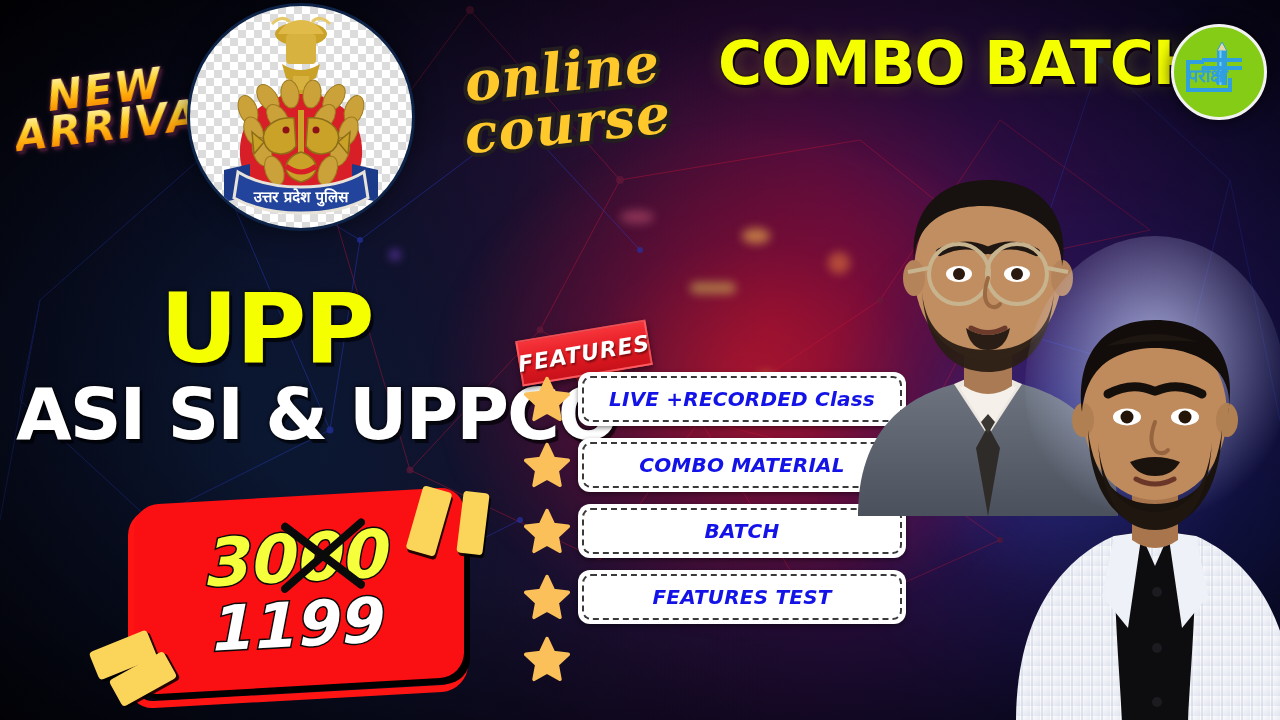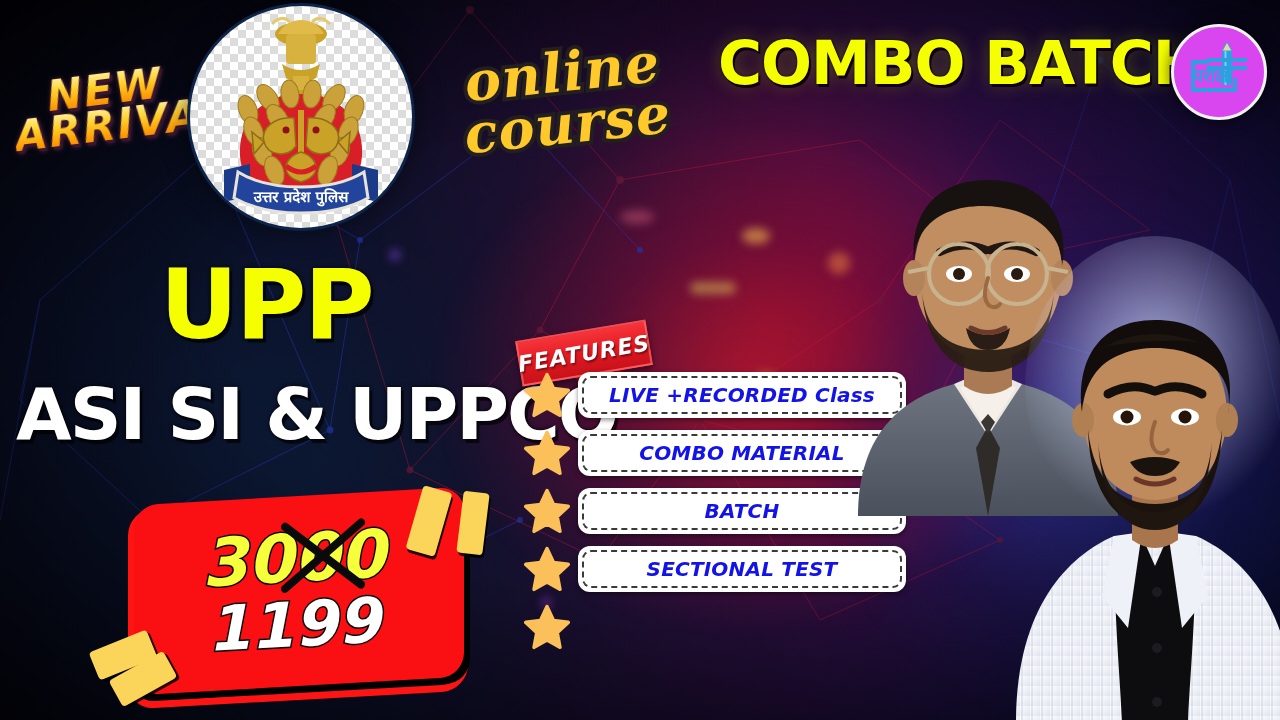--- a/index.html
+++ b/index.html
@@ -98,29 +98,29 @@
     font-family:"DejaVu Sans", sans-serif;
     font-weight:700; font-size:60px; letter-spacing:-1px;
     color:#F5FF00;
     text-shadow:0 0 3px #000, 2px 3px 0 #120016, 0 0 18px rgba(245,255,0,.25);
     white-space:nowrap;
   }
 
   
   .pariksha{
     position:absolute; right:13px; top:24px; width:96px; height:96px;
-    border-radius:50%; background:#d946ef;
+    border-radius:50%; background:#84cc16;
     border:3px solid #f2f2f2;
-    display:flex; align-items:center; justify-content:center;
+    display:flex; align-items:center; justify-content:flex-start;
     box-shadow:0 0 16px rgba(0,0,0,.7);
   }
 
   
   .upp{
-    position:absolute; left:160px; top:257px;
+    position:absolute; left:160px; top:281px;
     font-family:"DejaVu Sans", sans-serif;
     font-weight:700; font-size:96px; letter-spacing:-2px; line-height:1;
     color:#F5FF00;
     text-shadow:0 0 4px #000, 3px 4px 0 rgba(0,0,0,.65);
   }
   .asisi{
     position:absolute; left:16px; top:378px;
     font-family:"DejaVu Sans", sans-serif;
     font-weight:700; font-size:72px; letter-spacing:-2px; line-height:1;
     color:#ffffff;
@@ -187,21 +187,21 @@
   }
 
   
   .features{
     position:absolute; left:524px; top:372px; width:382px;
     display:flex; flex-direction:column; gap:12px;
   }
   .feat-row{ display:flex; align-items:center; gap:8px; }
   .star{ flex:0 0 auto; width:46px; height:46px; }
   .feat-pill{
-    flex:1 1 auto; height:46px; background:#ffffff;
+    flex:1 1 auto; height:54px; background:#ffffff;
     border-radius:12px; position:relative;
     display:flex; align-items:center; justify-content:center;
     box-shadow:0 2px 5px rgba(0,0,0,.45);
   }
   .feat-pill::after{
     content:""; position:absolute; inset:4px;
     border:2px dashed #3a3a3a; border-radius:9px; pointer-events:none;
   }
   .feat-pill span{
     font-family:"DejaVu Sans", sans-serif;
@@ -427,21 +427,21 @@
       <div class="feat-pill">
         <span>BATCH</span>
       </div>
     </div>
 
     <div class="feat-row">
       <svg class="star" viewBox="0 0 50 50">
         <path d="M25 3 L32 18 L48 20 L36 31 L39 47 L25 39 L11 47 L14 31 L2 20 L18 18 Z" fill="#FBC05A" stroke="#FBC05A" stroke-width="4" stroke-linejoin="round"></path>
       </svg>
       <div class="feat-pill">
-        <span>SECTIONAL TEST</span>
+        <span>FEATURES TEST</span>
       </div>
     </div>
 
     <div class="feat-row">
       <svg class="star" viewBox="0 0 50 50">
         <path d="M25 3 L32 18 L48 20 L36 31 L39 47 L25 39 L11 47 L14 31 L2 20 L18 18 Z" fill="#FBC05A" stroke="#FBC05A" stroke-width="4" stroke-linejoin="round"></path>
       </svg>
     </div>
 
   </div>

